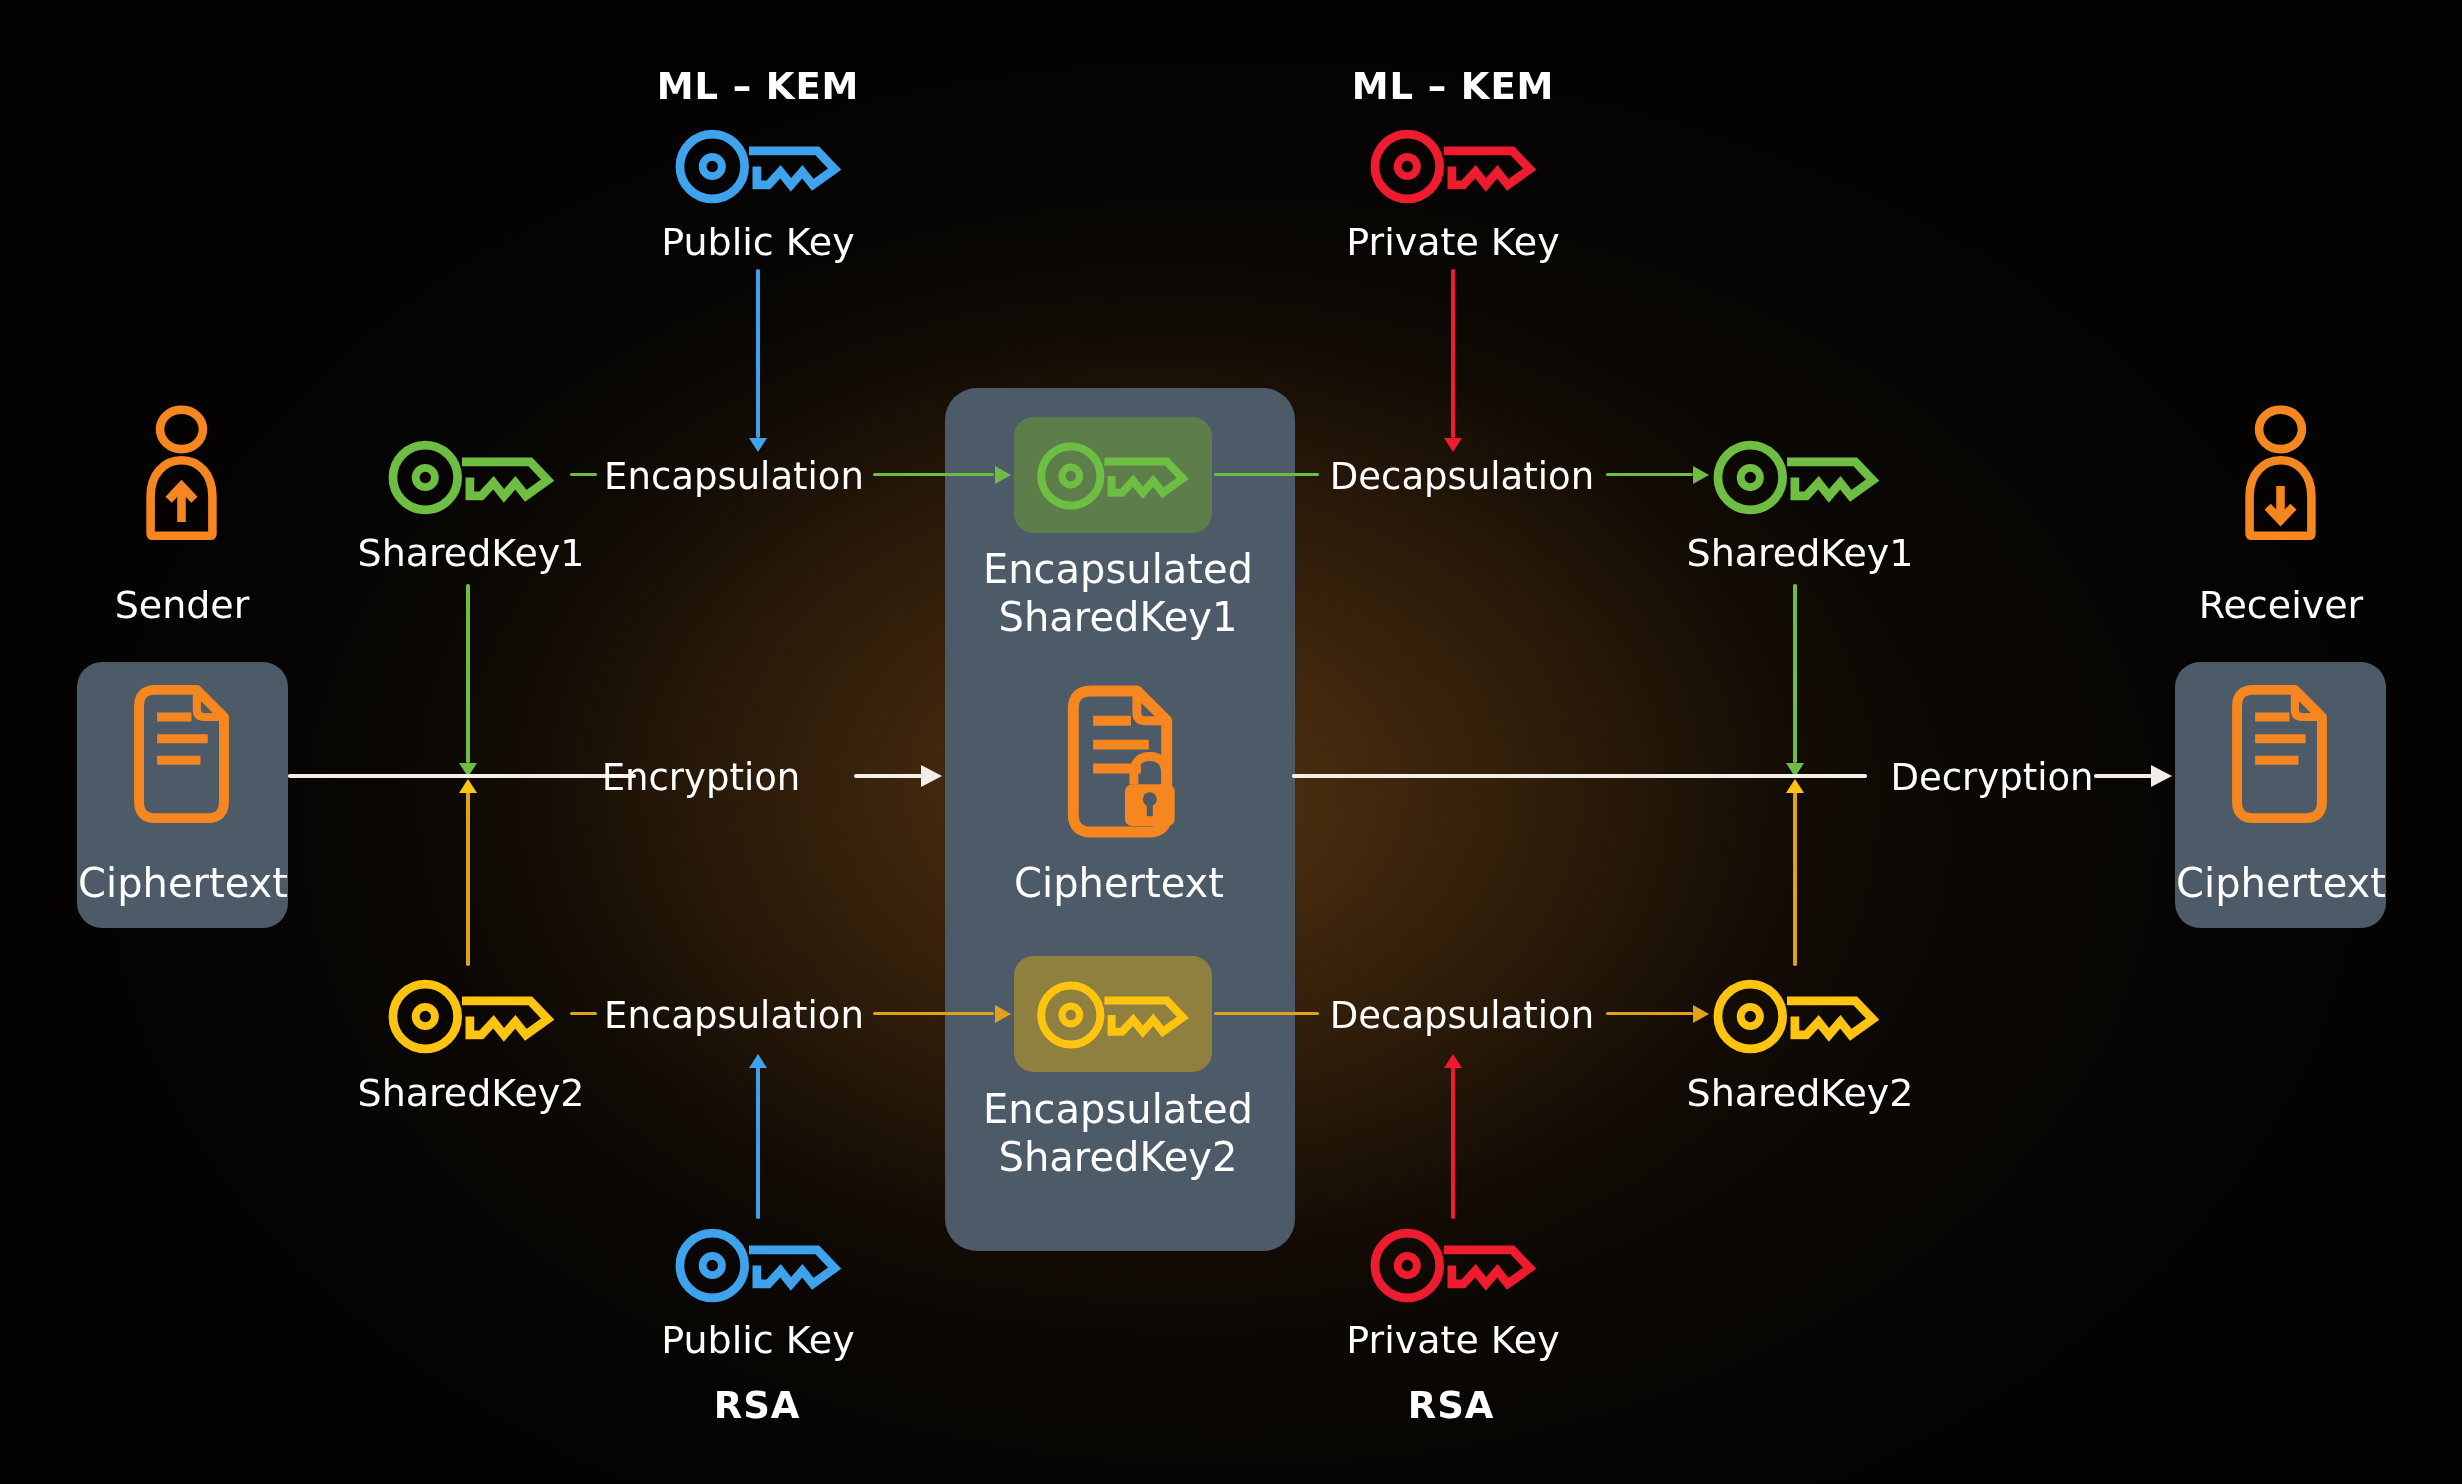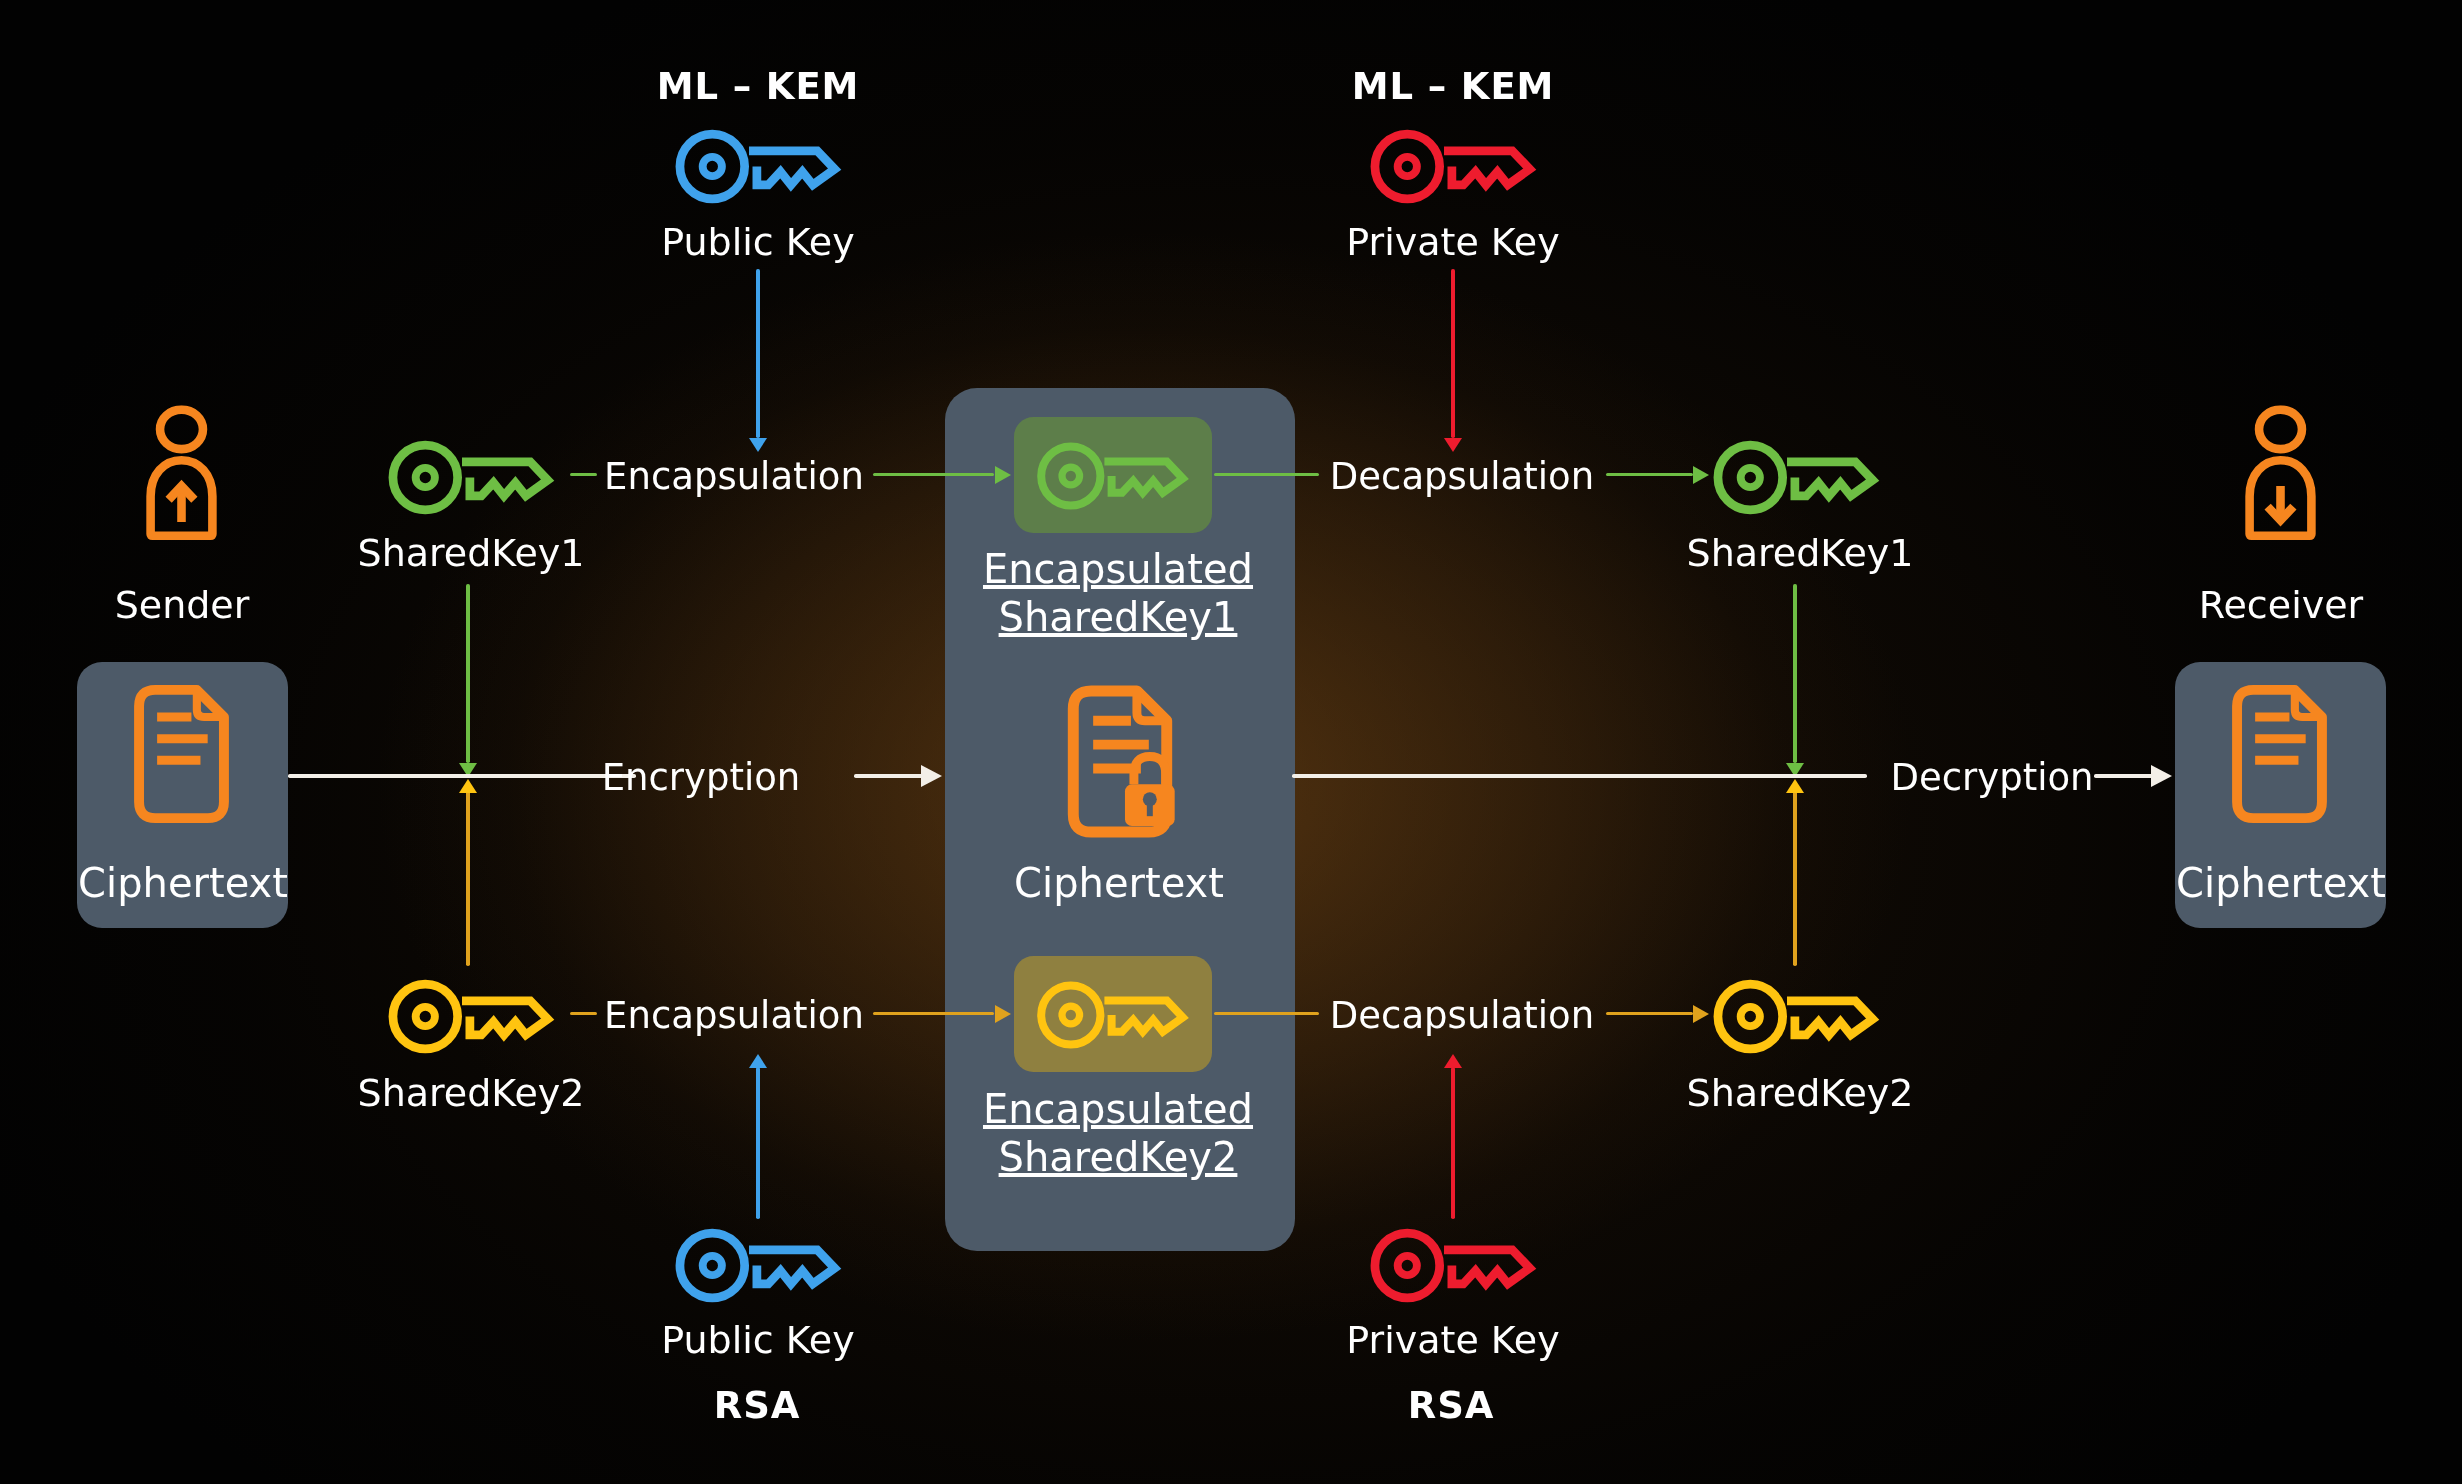--- a/index.html
+++ b/index.html
@@ -22,21 +22,21 @@
   .badge.y{background:#8f8040;}
   .hl{position:absolute;height:2.7px;border-radius:1.8px;}
   .hl.w{height:3.6px;background:#f3efe8;}
   .vl{position:absolute;width:3.6px;border-radius:1.8px;}
   .tri{position:absolute;width:0;height:0;}
   .tr-r{border-top:9px solid transparent;border-bottom:9px solid transparent;border-left:16px solid var(--c);}
   .tr-rw{border-top:11.6px solid transparent;border-bottom:11.6px solid transparent;border-left:21.4px solid #f3efe8;}
   .tr-d{border-left:9px solid transparent;border-right:9px solid transparent;border-top:14.3px solid var(--c);}
   .tr-u{border-left:9px solid transparent;border-right:9px solid transparent;border-bottom:14.3px solid var(--c);}
   .ico{position:absolute;}
-  .twolines{position:absolute;transform:translateX(-50%);text-align:center;color:#fff;font-size:40px;line-height:48px;white-space:nowrap;text-decoration:underline;}
+  .twolines{position:absolute;transform:translateX(-50%);text-align:center;color:#fff;font-size:40px;line-height:48px;white-space:nowrap;}
   svg.defs{position:absolute;width:0;height:0;}
 </style>
 </head>
 <body>
 
 <svg class="defs" aria-hidden="true">
   <defs>
     <symbol id="sym-key" viewBox="0 0 200 104">
       <circle cx="46" cy="52" r="37" fill="none" stroke="currentColor" stroke-width="10"></circle>
       <circle cx="46" cy="52" r="11" fill="none" stroke="currentColor" stroke-width="9"></circle>

